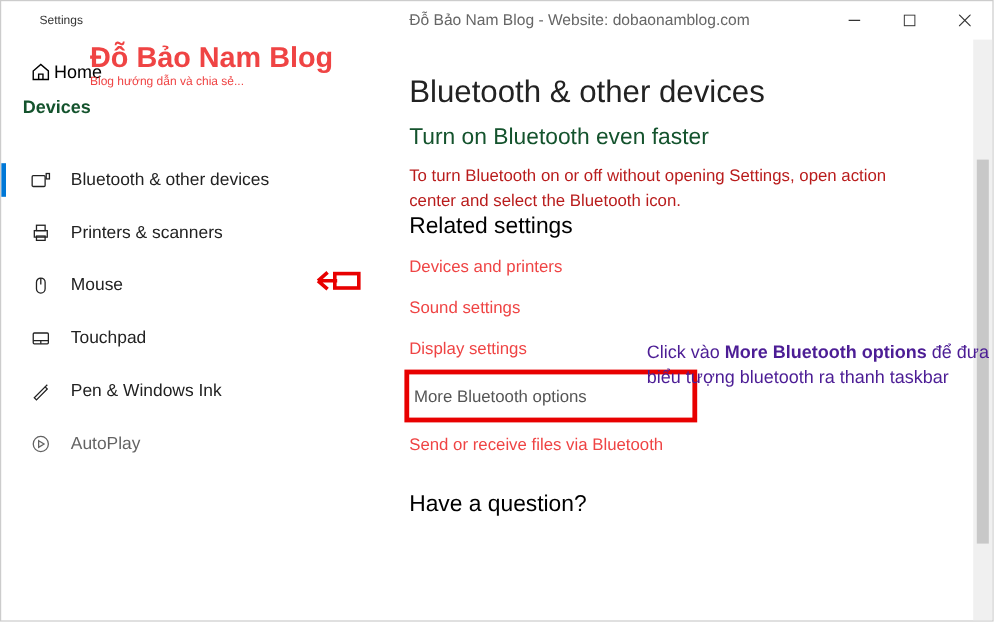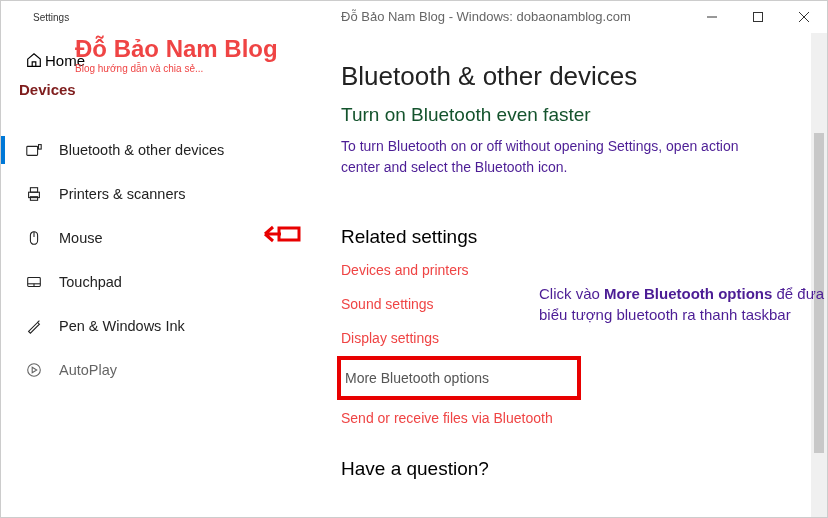--- a/index.html
+++ b/index.html
@@ -15,33 +15,33 @@
 .container { display: flex; height: calc(100% - 32px); }
 
 .sidebar { width: 310px; padding: 6px 0 0 0; border-right: none; position: relative; }
 .home-row { display: flex; align-items: center; gap: 2px; padding: 12px 0 12px 24px; font-size: 15px; }
 .home-row svg { width: 18px; height: 18px; }
 
 .search-wrap { margin: 8px 18px 18px 18px; border: 1px solid #999; height: 34px; display: flex; align-items: center; padding: 0 10px; }
 .search-wrap input { border: none; outline: none; flex: 1; font-size: 14px; font-style: italic; color: #666; background: transparent; }
 .search-wrap .sicon { width: 16px; height: 16px; color: #333; }
 
-.section-label { font-size: 15px; font-weight: 600; padding: 0 0 6px 18px; color: #7f1d1d; }
+.section-label { font-size: 15px; font-weight: 600; padding: 0 0 6px 18px; color: #14532d; }
 
 .nav { margin-top: 24px; }
 .nav-item { display: flex; align-items: center; gap: 16px; padding: 13px 0 13px 24px; font-size: 14.5px; color: #222; position: relative; }
 .nav-item svg { width: 18px; height: 18px; flex-shrink: 0; }
 .nav-item.active::before { content: ""; position: absolute; left: 0; top: 8px; bottom: 8px; width: 4px; background: #0078d7; }
 .nav-item.active { background: #f2f2f2; }
 .nav-item.active { background: transparent; }
 
 .content { flex: 1; padding: 28px 0 0 30px; position: relative; overflow: hidden; }
 .page-title { font-size: 26px; font-weight: 400; color: #222; margin-bottom: 12px; }
 .subhead { font-size: 19px; font-weight: 400; color: #14532d; margin-bottom: 10px; }
-.desc { font-size: 14px; color: #4c1d95; line-height: 1.5; max-width: 430px; margin-bottom: 48px; }
+.desc { font-size: 14px; color: #b91c1c; line-height: 1.5; max-width: 430px; }
 
 .related-title { font-size: 19px; font-weight: 400; margin-bottom: 14px; }
 .link { display: block; font-size: 14px; color: #ef4444; margin-bottom: 18px; }
 .link.muted { color: #555; }
 .more-box { border: 4px solid #e80000; padding: 10px 0 10px 0; width: 244px; margin-top: -8px; margin-bottom: 10px; margin-left: -4px; padding-left: 4px; }
 
 .question { font-size: 19px; font-weight: 400; margin-top: 32px; }
 
 .annotation { position: absolute; left: 538px; top: 282px; font-size: 15px; color: #4c1d95; line-height: 1.4; width: 290px; }
 .annotation b { font-weight: 700; }
@@ -60,21 +60,21 @@
 
 <div class="titlebar">
   <div class="titlebar-left">
     <span>
       <svg viewBox="0 0 16 16" stroke="currentColor" fill="none" stroke-width="1.2">
           <path d="M10 2 L4 8 L10 14"></path>
         </svg>
     </span>
     <span>Settings</span>
   </div>
-  <div class="titlebar-center">Đỗ Bảo Nam Blog - Windows: dobaonamblog.com</div>
+  <div class="titlebar-center">Đỗ Bảo Nam Blog - Website: dobaonamblog.com</div>
   <div class="titlebar-controls">
     <div class="titlebar-btn">
         <svg viewBox="0 0 10 10">
           <line x1="0" y1="5" x2="10" y2="5" stroke="currentColor"></line>
         </svg>
       </div>
     <div class="titlebar-btn">
         <svg viewBox="0 0 10 10">
           <rect x="0.5" y="0.5" width="9" height="9" fill="none" stroke="currentColor"></rect>
         </svg>

